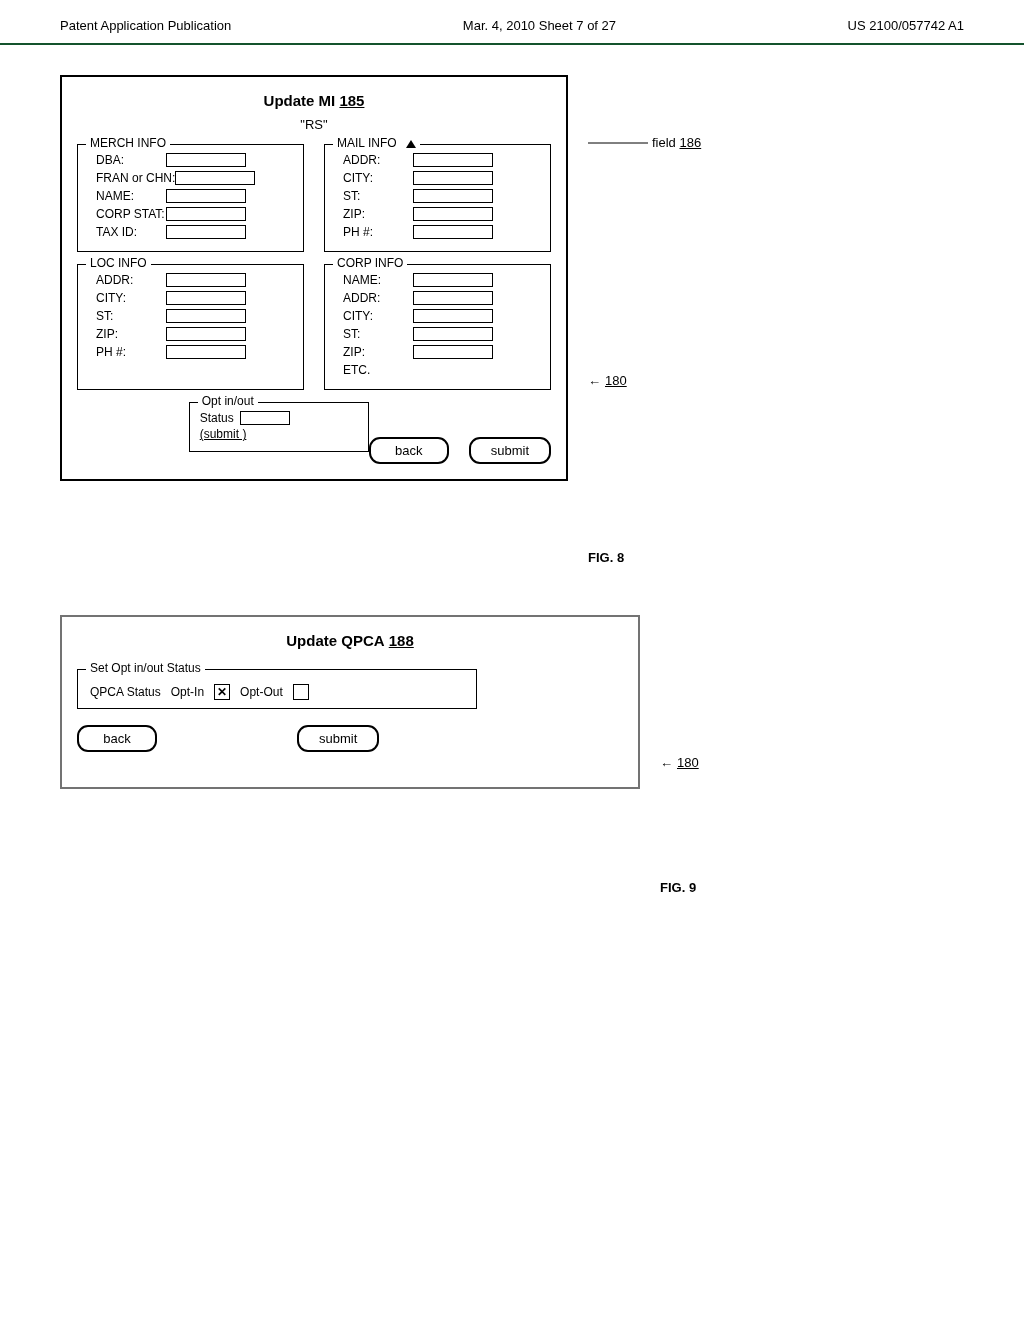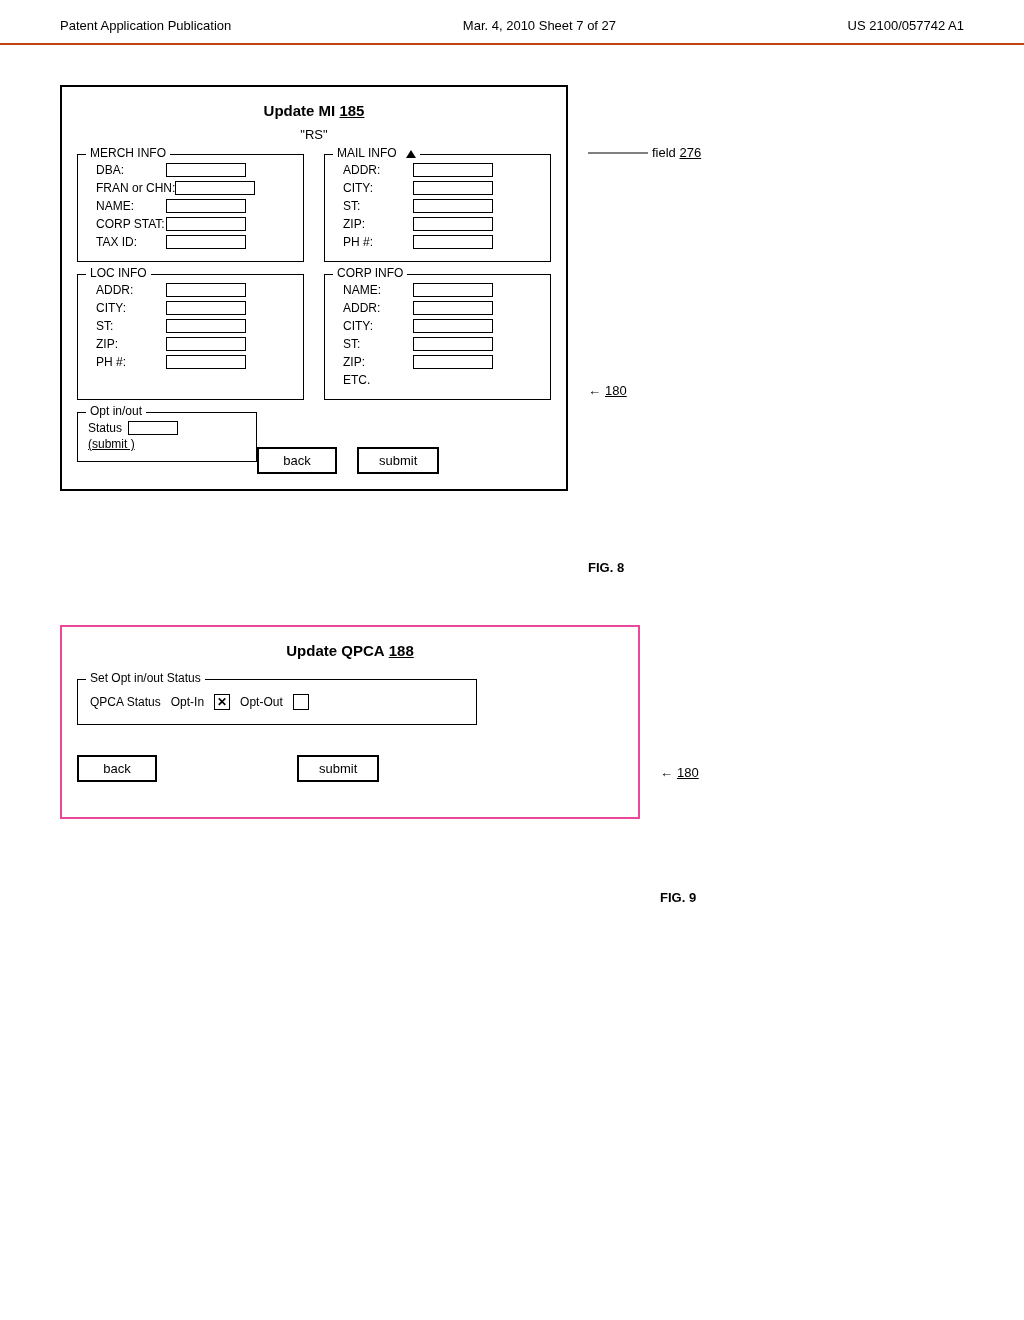--- a/index.html
+++ b/index.html
@@ -12,22 +12,22 @@
       min-height: 1320px;
       position: relative;
     }
 
     
     .page-header {
       display: flex;
       justify-content: space-between;
       align-items: baseline;
       padding: 18px 60px 10px 60px;
-      border-bottom: 2px solid #c2410c;
-      margin-bottom: 10px;
+      border-bottom: 2px solid #14532d;
+      margin-bottom: 0;
     }
 
     
     .content-area {
       padding: 30px 60px 20px 60px;
       position: relative;
     }
 
     
     .figure-container {
@@ -141,21 +141,21 @@
     
     .dialog-buttons {
       display: flex;
       justify-content: center;
       gap: 20px;
       margin-top: 8px;
     }
 
     .dialog-btn {
       border: 2px solid #000;
-      border-radius: 0;
+      border-radius: 11px;
       background: #fff;
       padding: 4px 20px;
       font-size: 13px;
       cursor: pointer;
       min-width: 80px;
     }
 
     
     .fig-label {
       font-size: 13px;
@@ -163,31 +163,31 @@
     }
 
     
     .fig8-container {
       position: relative;
       margin-bottom: 50px;
     }
 
     
     .qpca-dialog {
-      border: 2px solid #ec4899;
+      border: 2px solid #737373;
       background: #fff;
       padding: 15px;
       width: 580px;
     }
 
     .qpca-opt-section {
       border: 1px solid #000;
-      padding: 10px 12px 14px 12px;
-      position: relative;
-      margin: 20px 0 30px 0;
+      padding: 10px 12px 8px 12px;
+      position: relative;
+      margin: 20px 0 16px 0;
       width: 400px;
     }
 
     .qpca-opt-title {
       position: absolute;
       top: -9px;
       left: 8px;
       background: #fff;
       padding: 0 4px;
       font-size: 12px;
@@ -343,21 +343,21 @@
             <div class="field-row">
               <span class="field-label">ZIP:</span>
               <div class="field-input"></div>
             </div>
             <div class="field-row">
               <span class="field-label">ETC.</span>
             </div>
           </div>
         </div>
 
-        <div style="display:flex; justify-content:flex-start; align-items:flex-end; margin-top:8px;">
+        <div style="display:flex; justify-content:flex-end; align-items:flex-end; margin-top:8px;">
 
           <div class="opt-section">
             <span class="opt-title">Opt in/out</span>
             <div class="opt-row">
               <span>Status</span>
               <div class="opt-input"></div>
             </div>
             <div class="opt-row">
               <span class="change-link">(submit )</span>
             </div>
@@ -371,21 +371,21 @@
 
       </div>
 
       <div style="position:relative; margin-left:10px; display:flex; flex-direction:column; justify-content:space-between; height:490px;">
 
         <div style="display:flex; align-items:center; gap:4px; margin-top:60px;">
           <svg width="60" height="2">
               <line x1="0" y1="1" x2="60" y2="1" stroke="#000" stroke-width="1"></line>
             </svg>
           <span>
-            <span>field</span> <span style="text-decoration:underline;">276</span>
+            <span>field</span> <span style="text-decoration:underline;">186</span>
           </span>
         </div>
 
         <div style="display:flex; align-items:center; gap:4px; margin-top:100px;">
           <span>←</span>
           <span style="text-decoration:underline;">180</span>
         </div>
 
         <div style="margin-top:40px;">
           <span class="fig-label">FIG. 8</span>

